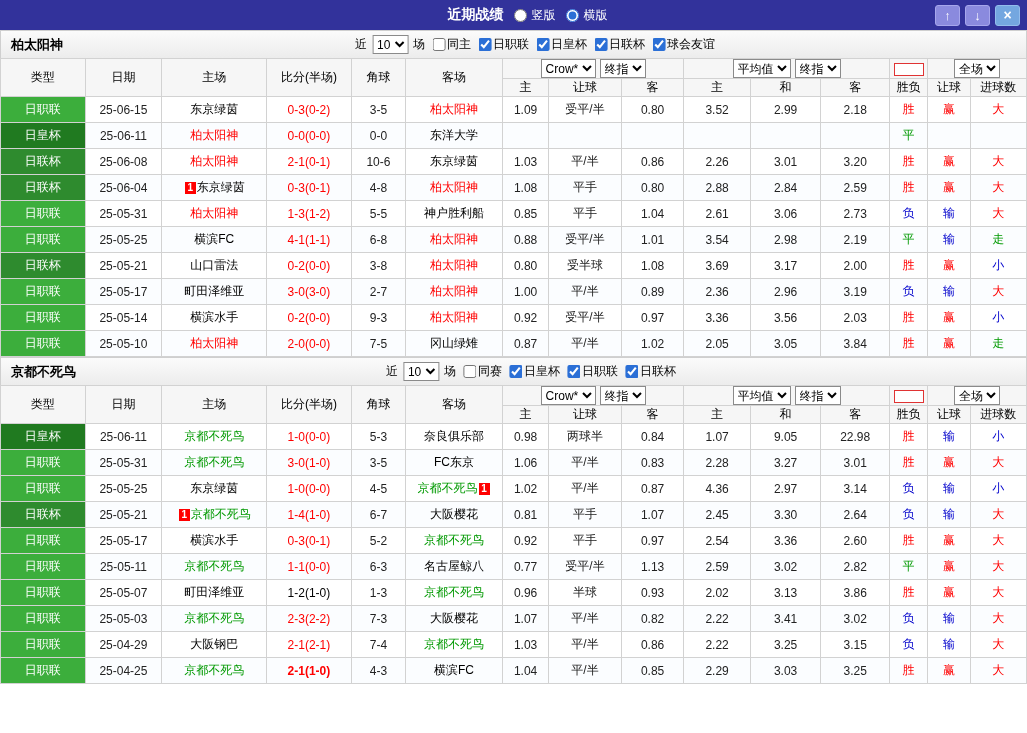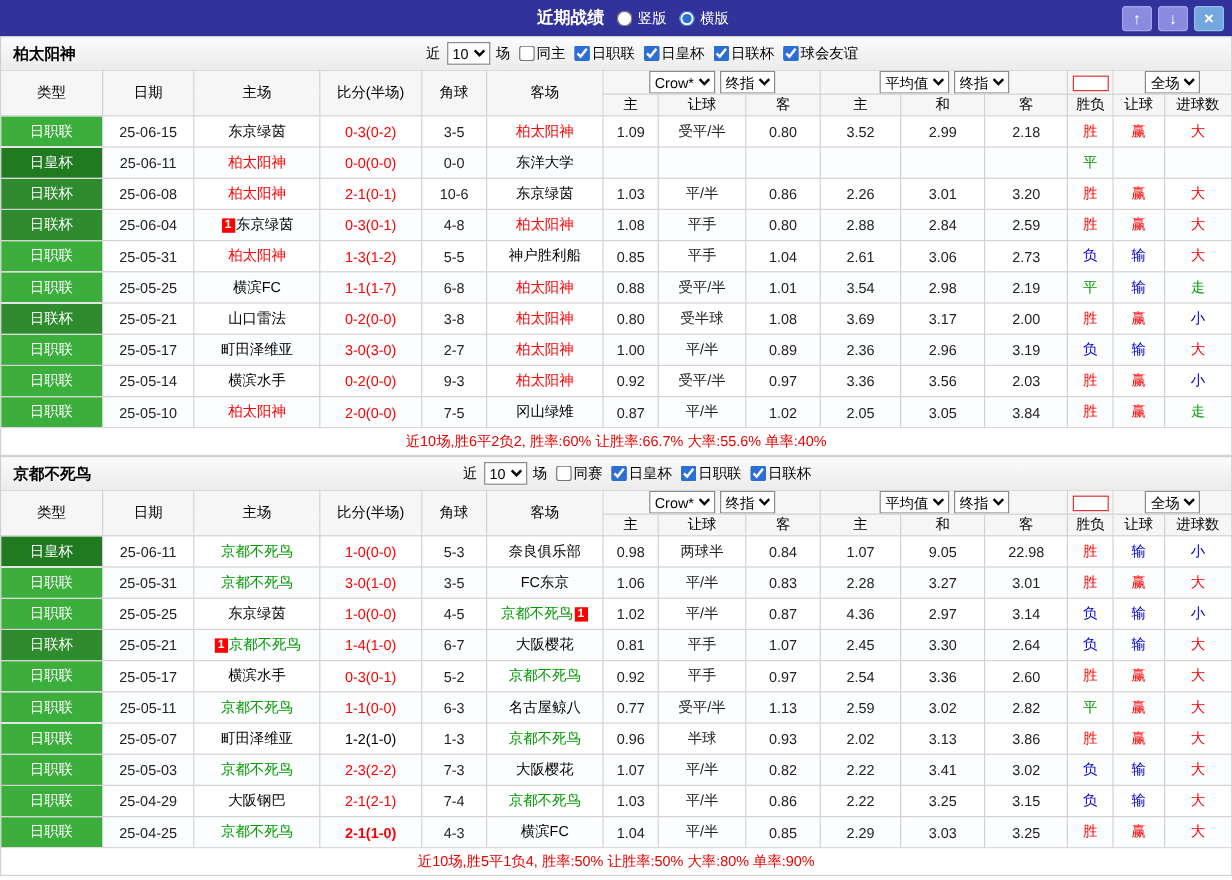--- a/index.html
+++ b/index.html
@@ -244,21 +244,21 @@
             <td>3.06</td>
             <td>2.73</td>
             <td style="color: rgb(0, 0, 204);">负</td>
             <td style="color: rgb(0, 0, 204);">输</td>
             <td style="color: rgb(255, 0, 0);">大</td>
           </tr>
           <tr>
             <td class="type-cell" style="background: rgb(60, 174, 60);">日职联</td>
             <td>25-05-25</td>
             <td class="team-cell"><span style="color: rgb(0, 0, 0);">横滨FC</span></td>
-            <td class="score-cell" style="color: rgb(255, 0, 0);">1-1(1-7)</td>
+            <td class="score-cell" style="color: rgb(255, 0, 0);">4-1(1-1)</td>
             <td>6-8</td>
             <td class="team-cell"><span style="color: rgb(255, 0, 0);">柏太阳神</span></td>
             <td>0.88</td>
             <td>受平/半</td>
             <td>1.01</td>
             <td>3.54</td>
             <td>2.98</td>
             <td>2.19</td>
             <td style="color: rgb(0, 153, 0);">平</td>
             <td style="color: rgb(0, 0, 204);">输</td>
@@ -327,21 +327,20 @@
             <td>1.02</td>
             <td>2.05</td>
             <td>3.05</td>
             <td>3.84</td>
             <td style="color: rgb(255, 0, 0);">胜</td>
             <td style="color: rgb(255, 0, 0);">赢</td>
             <td style="color: rgb(0, 153, 0);">走</td>
           </tr>
         </tbody>
       </table>
-      <div class="summary" style="color: rgb(230, 0, 0);">近10场,胜6平2负2, 胜率:60% 让胜率:66.7% 大率:55.6% 单率:40%</div>
     </div>
     <div class="section">
       <div class="section-header">
         <span class="team-name">京都不死鸟</span>
         <div class="filter">
           <span>近</span>
           <select class="sel"><option>10</option></select>
           <span>场</span>
           <label>
             <input type="checkbox" style="">
@@ -570,15 +569,14 @@
             <td>0.85</td>
             <td>2.29</td>
             <td>3.03</td>
             <td>3.25</td>
             <td style="color: rgb(255, 0, 0);">胜</td>
             <td style="color: rgb(255, 0, 0);">赢</td>
             <td style="color: rgb(255, 0, 0);">大</td>
           </tr>
         </tbody>
       </table>
-      <div class="summary" style="color: rgb(230, 0, 0);">近10场,胜5平1负4, 胜率:50% 让胜率:50% 大率:80% 单率:90%</div>
     </div>
   </div>
 
 </body></html>

